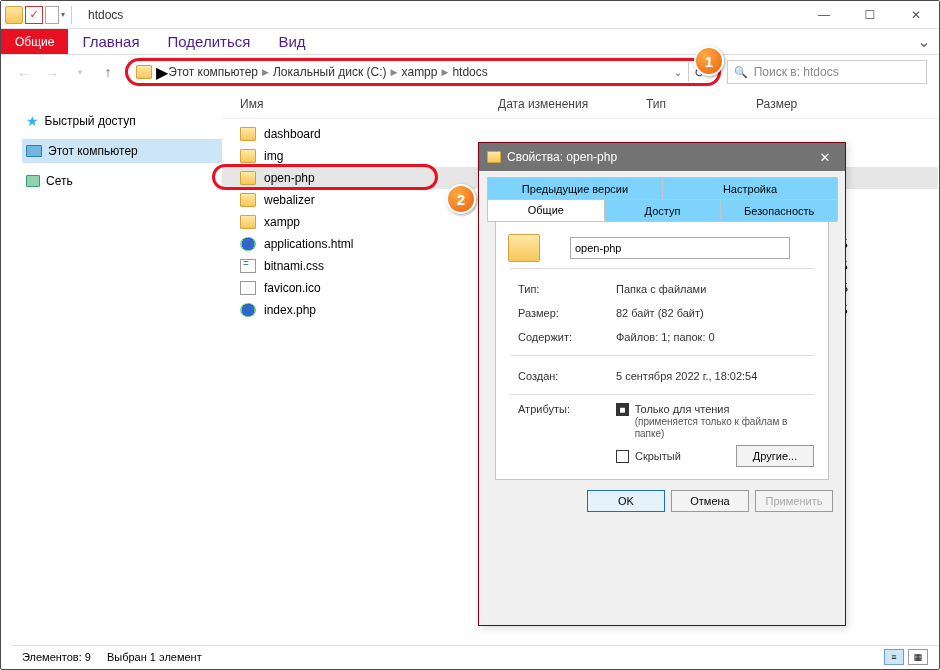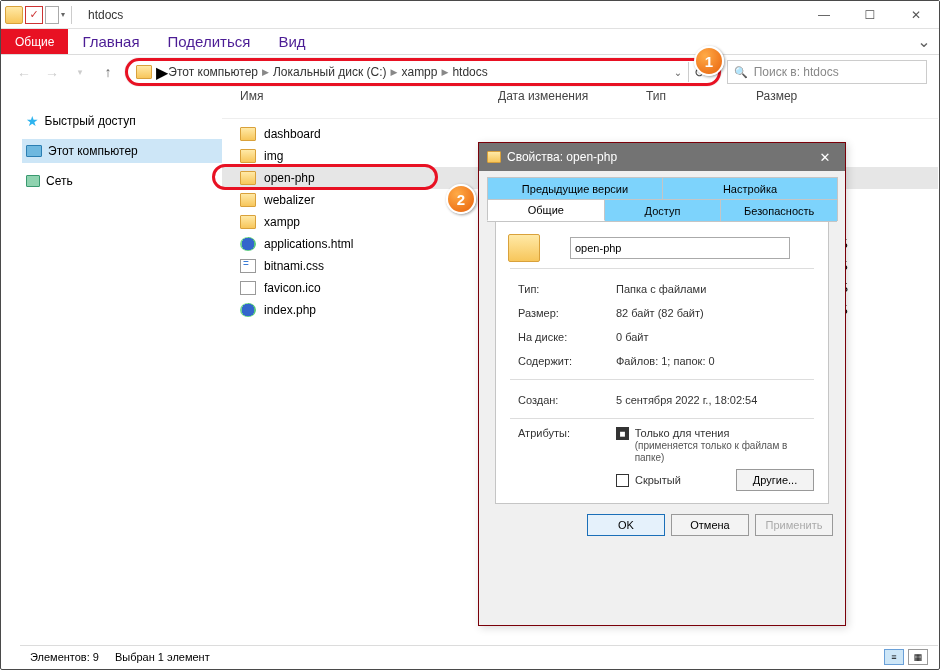--- a/index.html
+++ b/index.html
@@ -43,21 +43,21 @@
 
 .body { position: absolute; top: 88px; left: 1px; right: 1px; bottom: 24px; display: flex; }
 .sidebar { width: 220px; padding: 20px 0 0 20px; font-size: 12px; }
 .sidebar .item { display: flex; align-items: center; gap: 6px; height: 24px; padding: 0 4px; }
 .sidebar .item.selected { background: #cde6f7; }
 .sidebar .star-ic { color: #2eb4ef; font-size: 14px; }
 .sidebar .pc-ic { width: 16px; height: 12px; background: #6fb8df; border: 1px solid #2b7eb2; border-radius: 1px; }
 .sidebar .net-ic { width: 14px; height: 12px; background: #8fd3b0; border: 1px solid #3a9970; border-radius: 1px; }
 
 .main { flex: 1; position: relative; }
-.cols { height: 30px; display: flex; border-bottom: 1px solid #eee; font-size: 12px; color: #444; padding-left: 18px; gap: 0; }
+.cols { height: 30px; display: flex; align-items: center; border-bottom: 1px solid #eee; font-size: 12px; color: #444; padding-left: 18px; gap: 0; }
 .col-name { width: 258px; }
 .col-date { width: 148px; }
 .col-type { width: 110px; }
 .col-size { width: 80px; text-align: left; }
 
 .files { padding-top: 4px; }
 .file-row { height: 22px; display: flex; align-items: center; padding-left: 18px; font-size: 12px; gap: 8px; position: relative; }
 .file-row .fic { width: 16px; height: 14px; }
 .fic.folder { background: linear-gradient(#ffe9a6,#f7c65b); border: 1px solid #d9a13b; border-radius: 1px; }
 .fic.edge { background: radial-gradient(circle at 50% 50%, #36c 0 60%, transparent 61%), conic-gradient(#4bbf75, #7edc9a); border-radius: 50%; }
@@ -96,21 +96,21 @@
 .chk.filled { background: #333; color: #fff; }
 .attr-note { font-size: 10px; color: #555; }
 .btn-other { height: 22px; width: 78px; border: 1px solid #999; background: #f3f3f3; font-size: 11px; margin-left: auto; }
 
 .dlg-buttons { height: 42px; display: flex; align-items: center; justify-content: flex-end; gap: 6px; padding: 0 12px; }
 .dlg-buttons button { height: 22px; width: 78px; font-size: 11px; border: 1px solid #999; background: #f3f3f3; }
 .dlg-buttons button.primary { border: 1px solid #1b6fb8; background: #e5f1fb; }
 .dlg-buttons button:disabled { color: #aaa; }
 
 
-.statusbar { position: absolute; left: 19px; right: 1px; bottom: 1px; height: 23px; border-top: 1px solid #dcdcdc; display: flex; align-items: center; font-size: 11px; padding: 0 10px; gap: 16px; }
+.statusbar { position: absolute; left: 11px; right: 1px; bottom: 1px; height: 23px; border-top: 1px solid #dcdcdc; display: flex; align-items: center; font-size: 11px; padding: 0 10px; gap: 16px; }
 .statusbar .views { margin-left: auto; display: flex; gap: 4px; }
 .statusbar .v { width: 20px; height: 16px; border: 1px solid #999; display: flex; align-items: center; justify-content: center; font-size: 9px; }
 .statusbar .v.active { background: #cde6f7; border-color: #6aa0d8; }
 
 
 </style>
 </head>
 <body>
 
 <div class="outer">
@@ -267,24 +267,20 @@
           <input type="text" value="open-php" style="">
         </div>
         <hr>
         <div class="row">
             <div class="label">Тип:</div>
             <div class="val">Папка с файлами</div>
           </div>
         <div class="row">
             <div class="label">Размер:</div>
             <div class="val">82 байт (82 байт)</div>
-          </div>
-        <div class="row">
-            <div class="label">На диске:</div>
-            <div class="val">0 байт</div>
           </div>
         <div class="row">
             <div class="label">Содержит:</div>
             <div class="val">Файлов: 1; папок: 0</div>
           </div>
         <hr>
         <div class="row">
             <div class="label">Создан:</div>
             <div class="val">5 сентября 2022 г., 18:02:54</div>
           </div>

